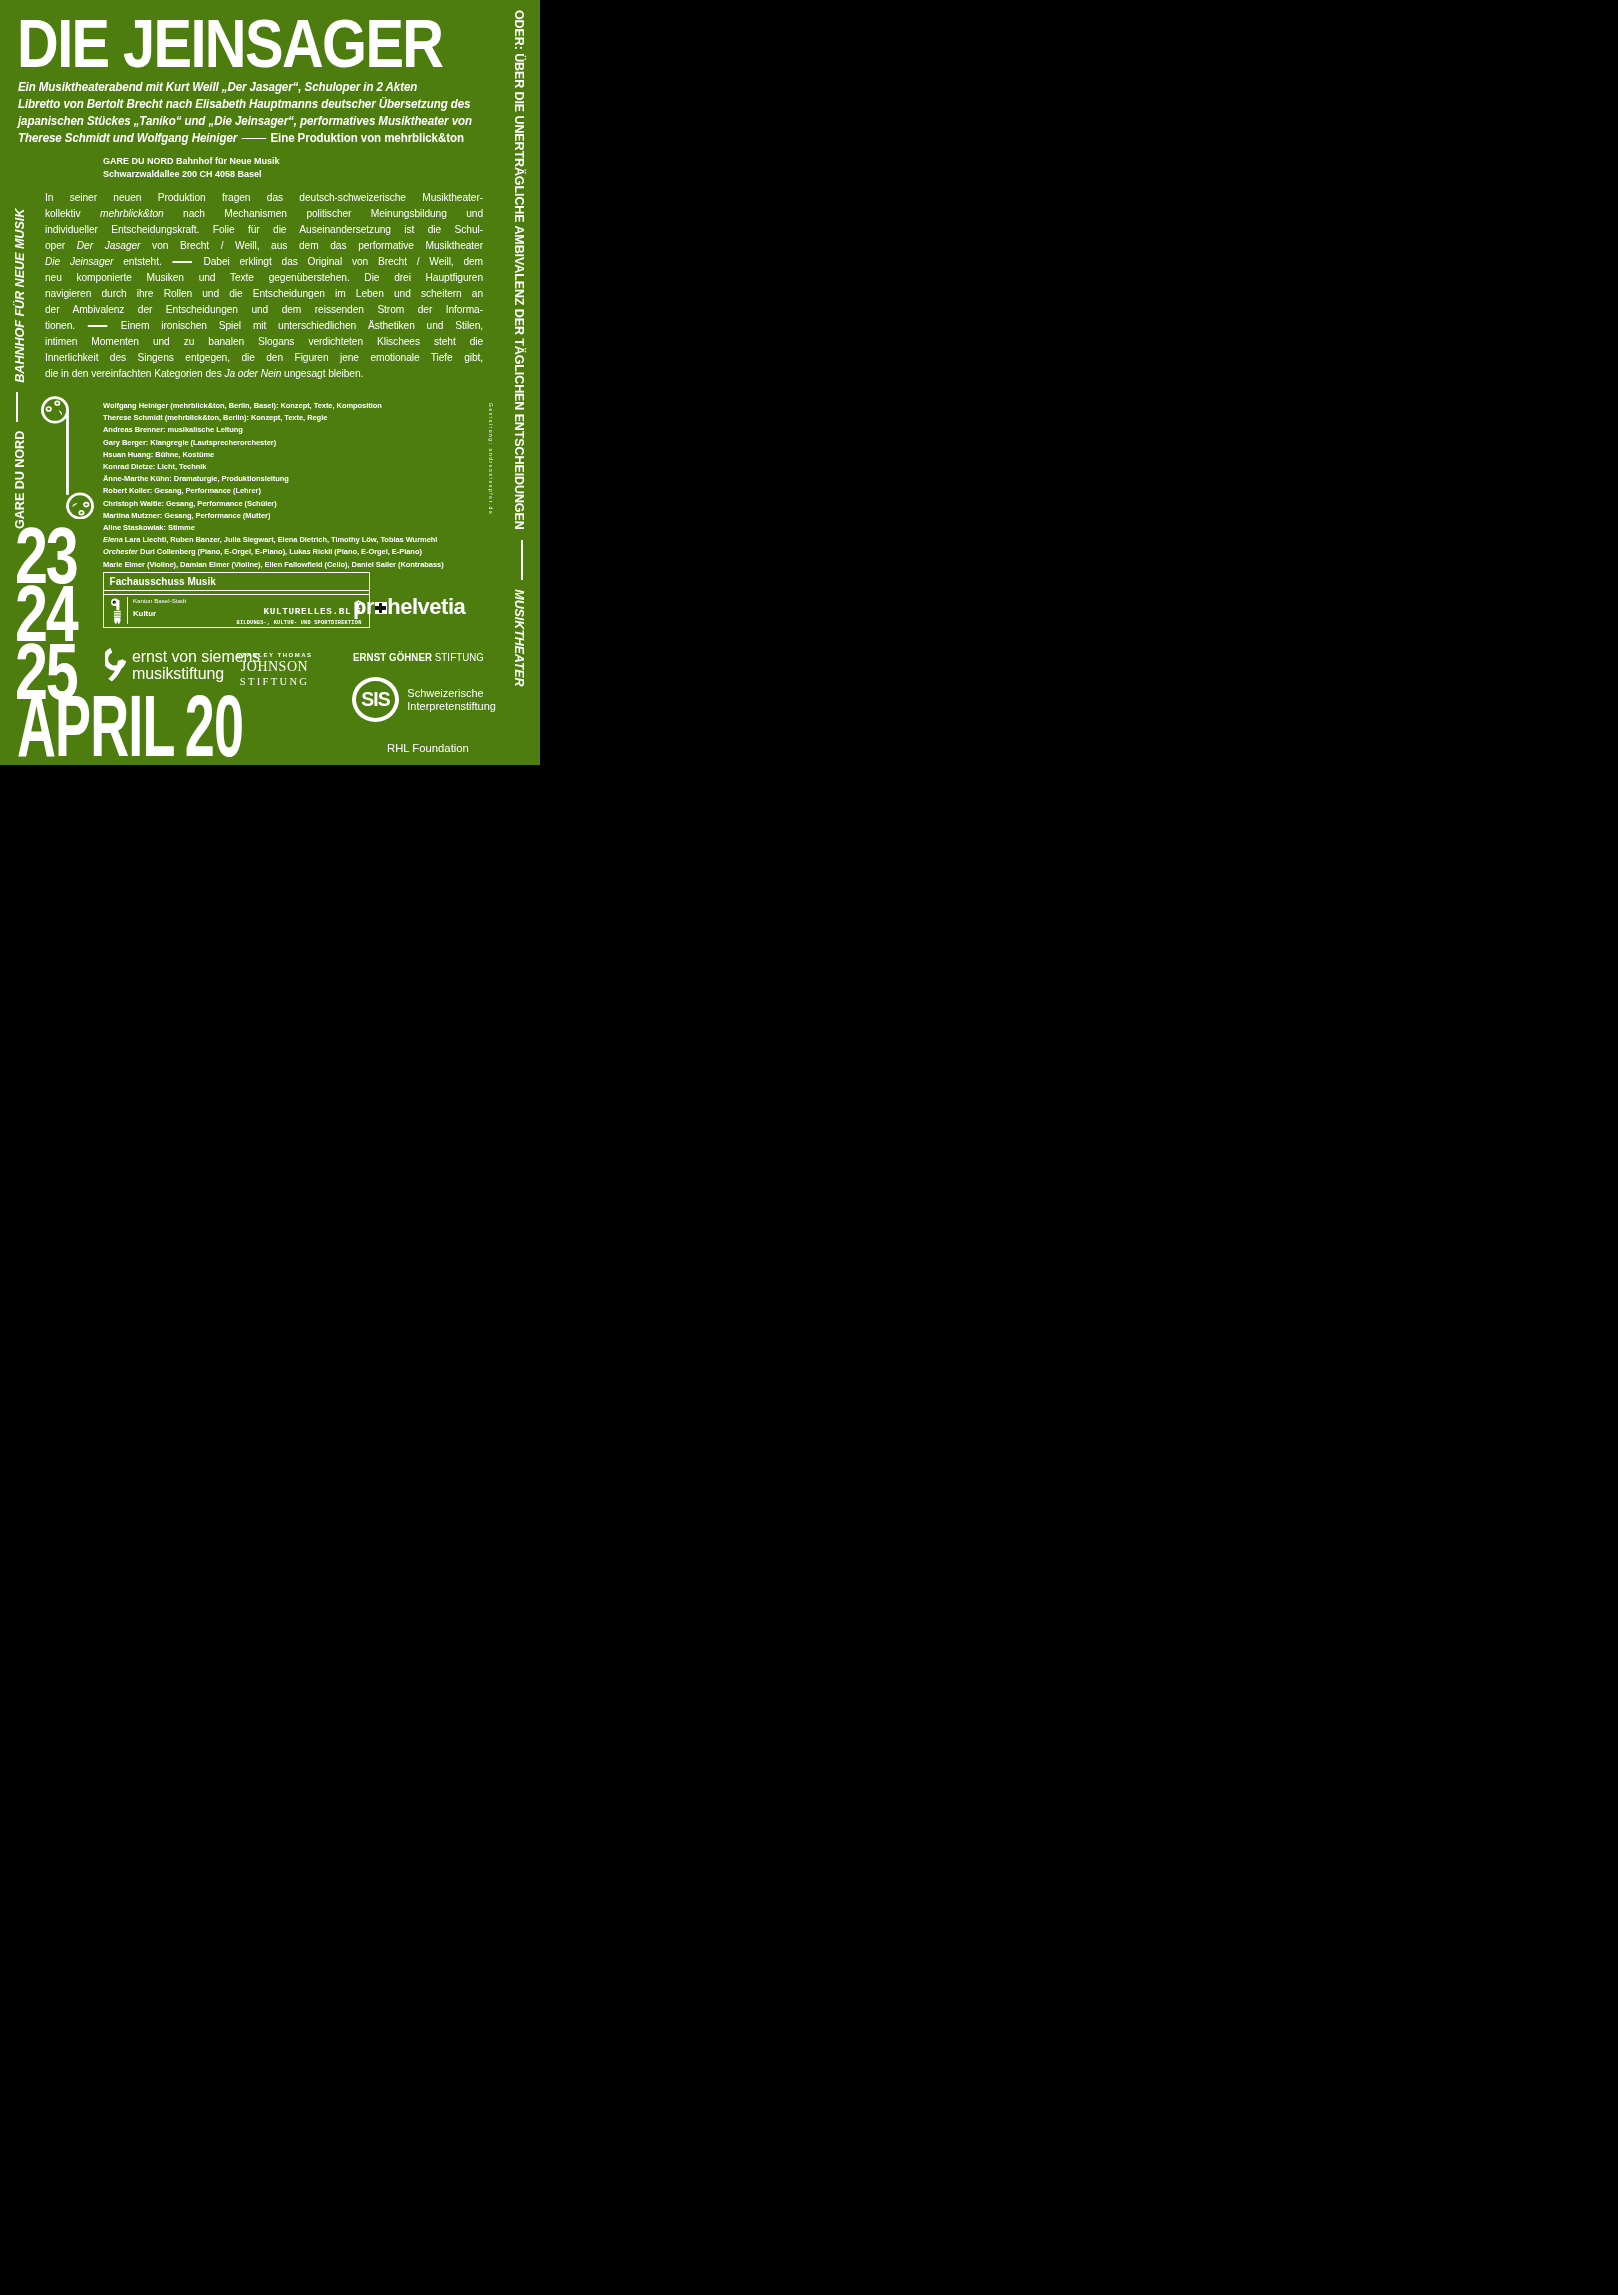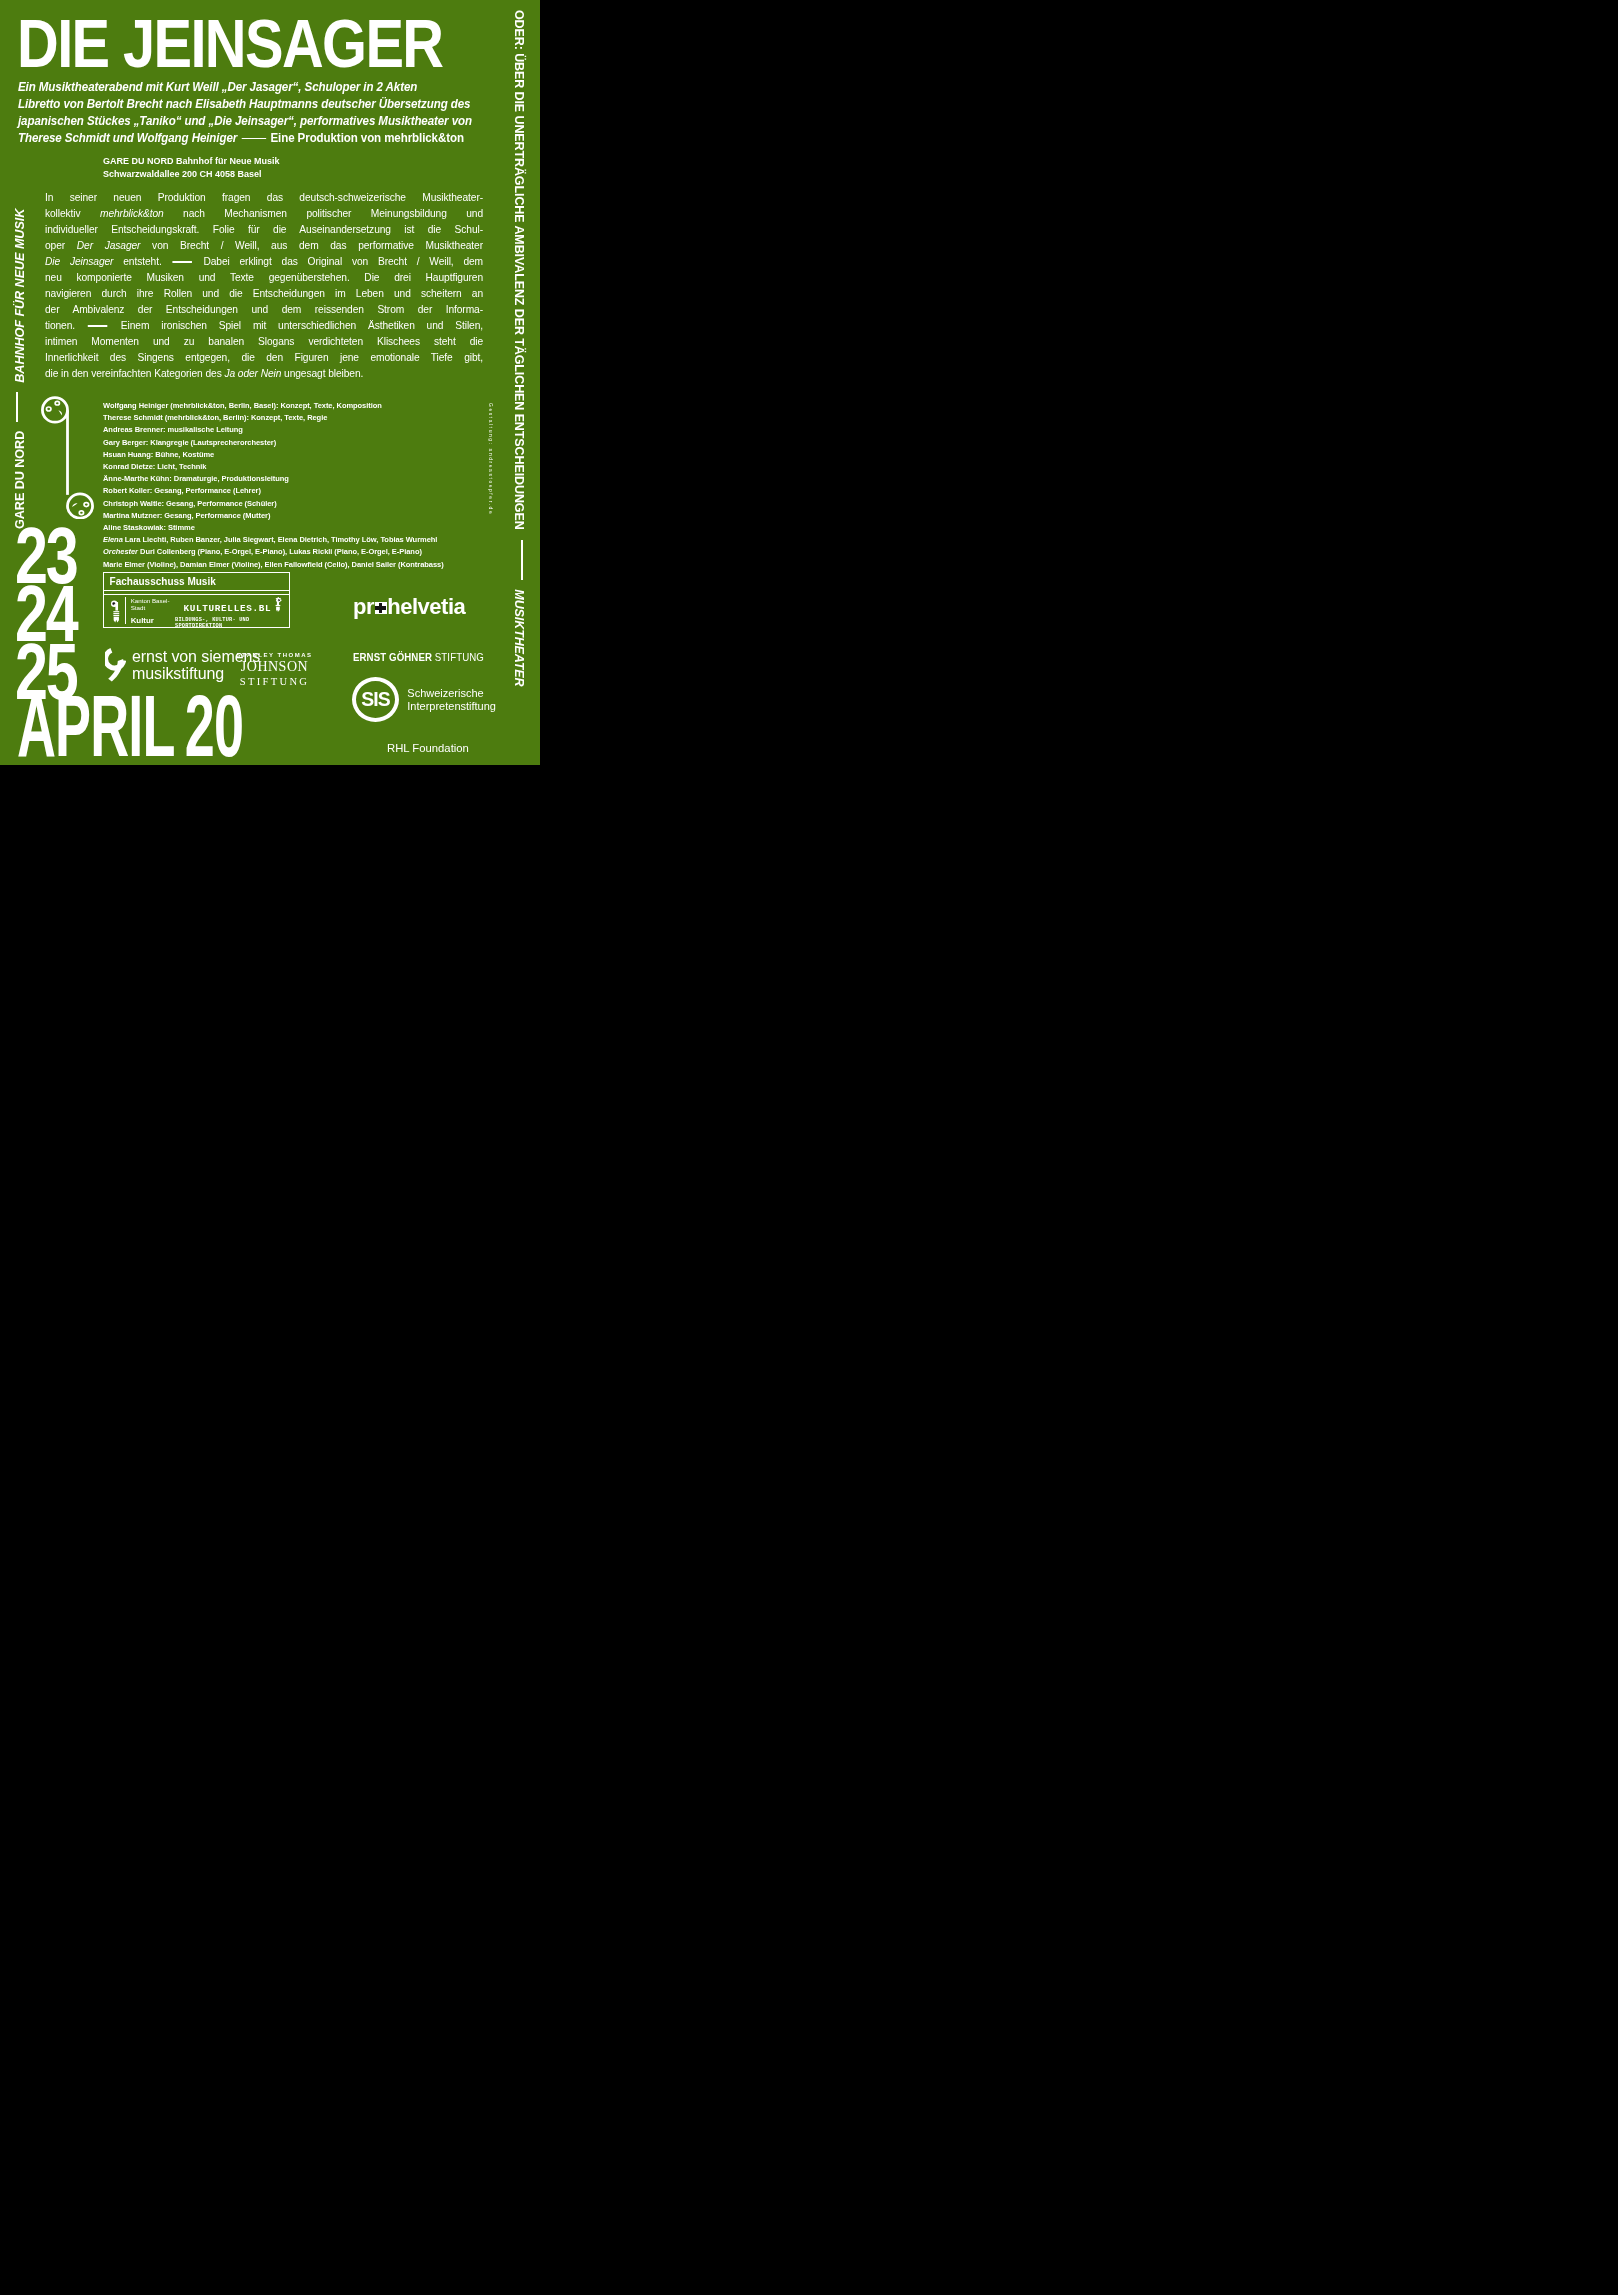--- a/index.html
+++ b/index.html
@@ -70,21 +70,21 @@
     transform:scaleX(.74);transform-origin:left top;white-space:nowrap;
   }
   .month-line{
     position:absolute;left:16.7px;top:693px;font-size:87px;font-weight:bold;line-height:66px;
     letter-spacing:-1.4px;white-space:nowrap;transform:scaleX(.62);transform-origin:left top;
   }
   .month-line .year{margin-left:16.7px;}
 
   
   .sponsor-box{
-    position:absolute;left:103px;top:572px;width:187px;height:56px;
+    position:absolute;left:103px;top:572px;width:267px;height:56px;
     border:1.9px solid #fff;box-sizing:border-box;
   }
   .sb-header{
     font-size:10px;font-weight:bold;padding:2.8px 5.6px 3.7px;border-bottom:1.4px solid #fff;
   }
   .sb-body{
     border-top:1.4px solid #fff;margin-top:2.3px;display:flex;align-items:center;
     padding:2.3px 5.6px 0 6.5px;height:29px;
   }
   .bs-group{display:flex;align-items:flex-start;gap:4.6px;}

